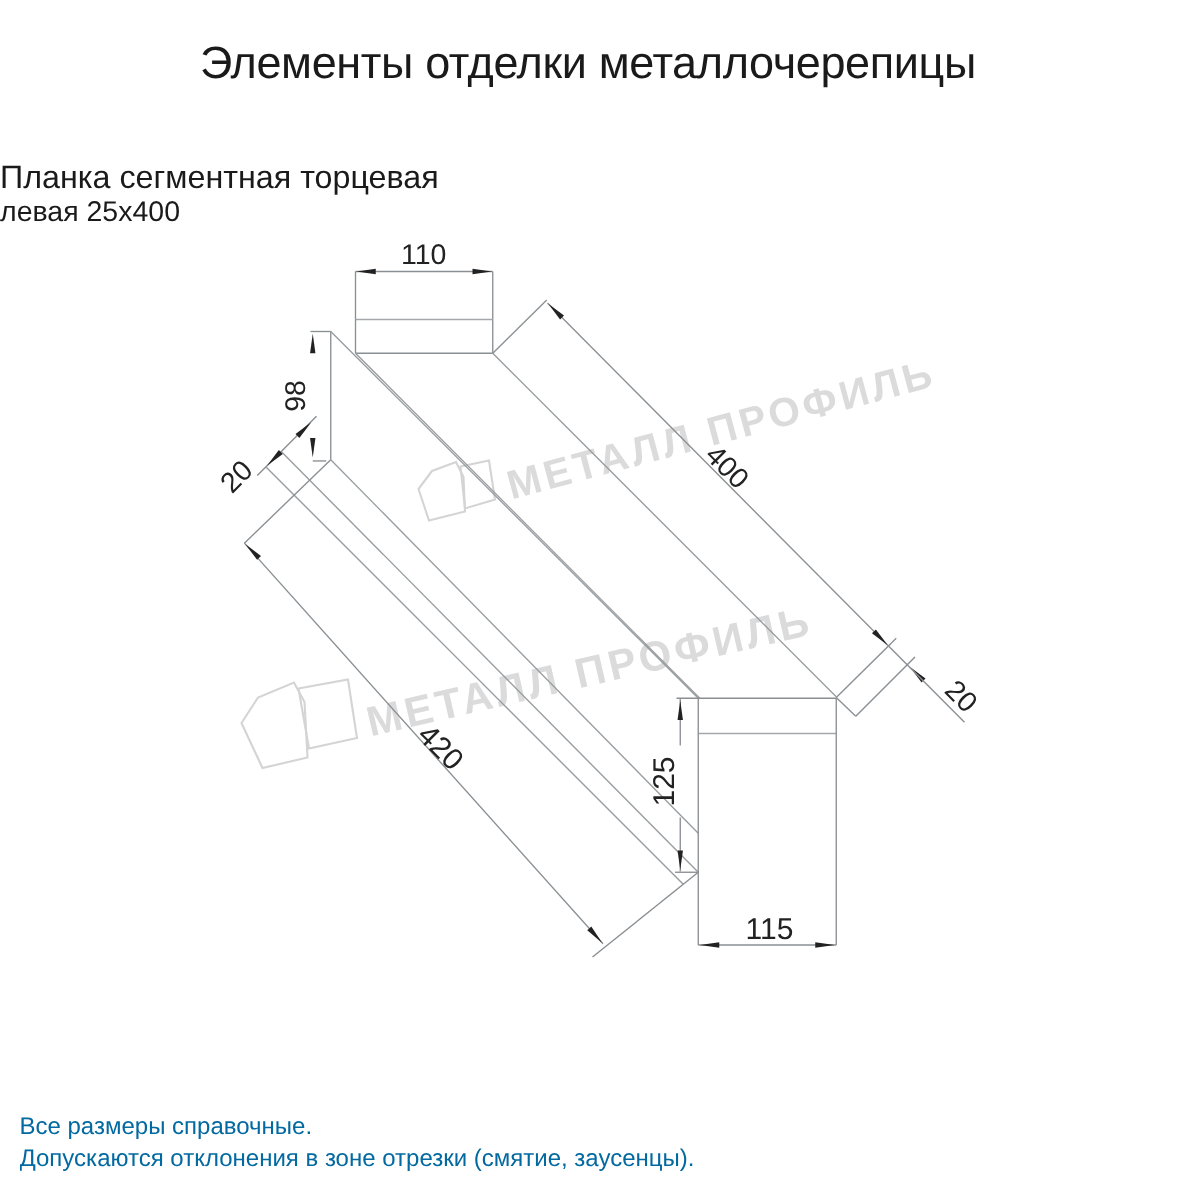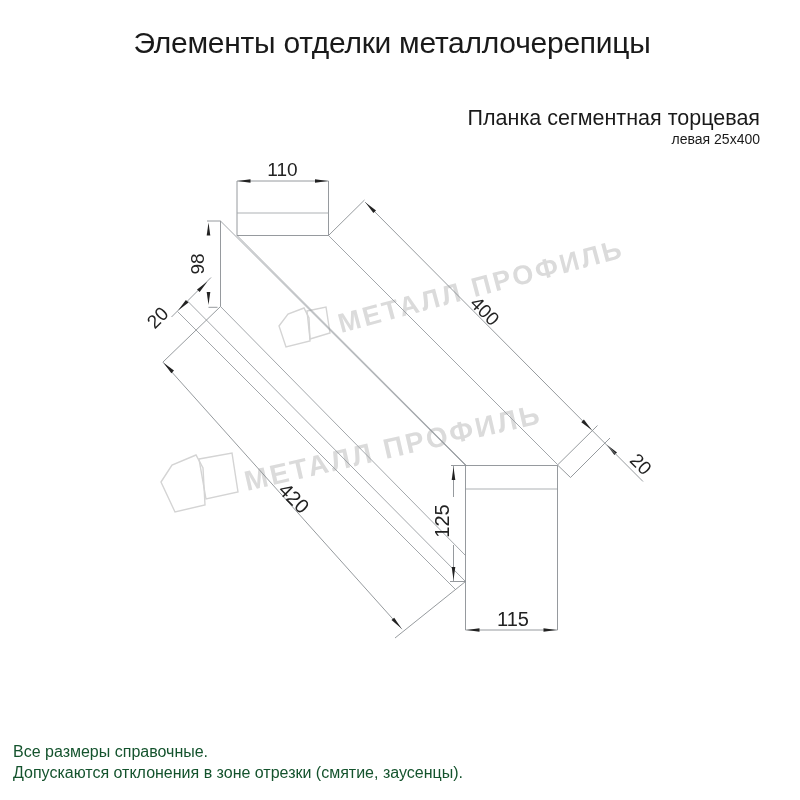--- a/index.html
+++ b/index.html
@@ -1,27 +1,27 @@
 <!DOCTYPE html>
 <html><head>
 <meta charset="utf-8">
 <style>
   html,body { margin:0; padding:0; background:#ffffff; }
   body { width:800px; height:800px; font-family:"Liberation Sans", sans-serif; }
   .title { position:absolute; will-change:transform; left:0; top:26px; width:784px; text-align:center;
            font-size:30px; color:#1a1a1a; letter-spacing:-0.25px; }
-  .sub { position:absolute; will-change:transform; left:0; width:760px; text-align:right;
+  .sub { position:absolute; will-change:transform; left:0; width:760px; text-align:left;
          color:#1a1a1a; }
-  .foot { position:absolute; will-change:transform; left:13px; font-size:16px; color:#14532d; }
+  .foot { position:absolute; will-change:transform; left:13px; font-size:16px; color:#0369a1; }
 </style>
 </head>
 <body>
 <div class="title">Элементы отделки металлочерепицы</div>
 <div class="sub" style="top:105.5px;font-size:21.5px">Планка сегментная торцевая</div>
-<div class="sub" style="top:131px;font-size:14px">левая 25х400</div>
+<div class="sub" style="top:131px;font-size:19px">левая 25х400</div>
 <svg width="800" height="800" viewBox="0 0 800 800" style="position:absolute;left:0;top:0;will-change:transform" font-family="Liberation Sans, sans-serif">
 
 <g stroke="#d4d4d4" stroke-width="1.4" fill="none">
   <polygon points="279,326 288,314 304,308 309,318 310,341 286,347"></polygon>
   <polygon points="307,311 326,307 330,333 310,339"></polygon>
   <polygon points="161,482 172,465 196,455 203,468 205,505 175,512"></polygon>
   <polygon points="199,459 232,453 238,492 206,499"></polygon>
 </g>
 <text x="0" y="0" transform="translate(341,333) rotate(-15)" font-size="27" font-weight="bold" letter-spacing="2.5" fill="#dbdbdb">МЕТАЛЛ ПРОФИЛЬ</text>
 <text x="0" y="0" transform="translate(247,491) rotate(-13)" font-size="28" font-weight="bold" letter-spacing="2.5" fill="#dbdbdb">МЕТАЛЛ ПРОФИЛЬ</text>

